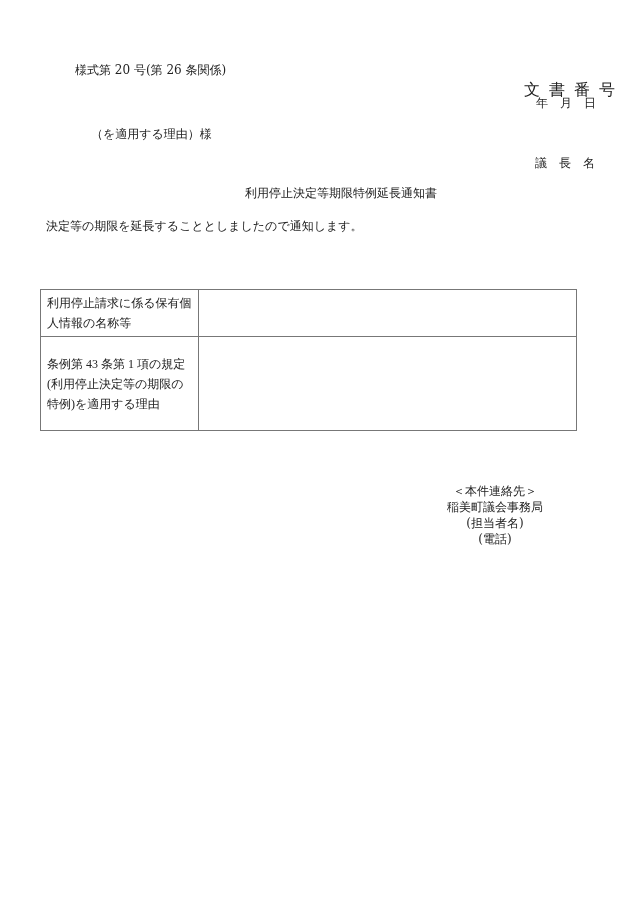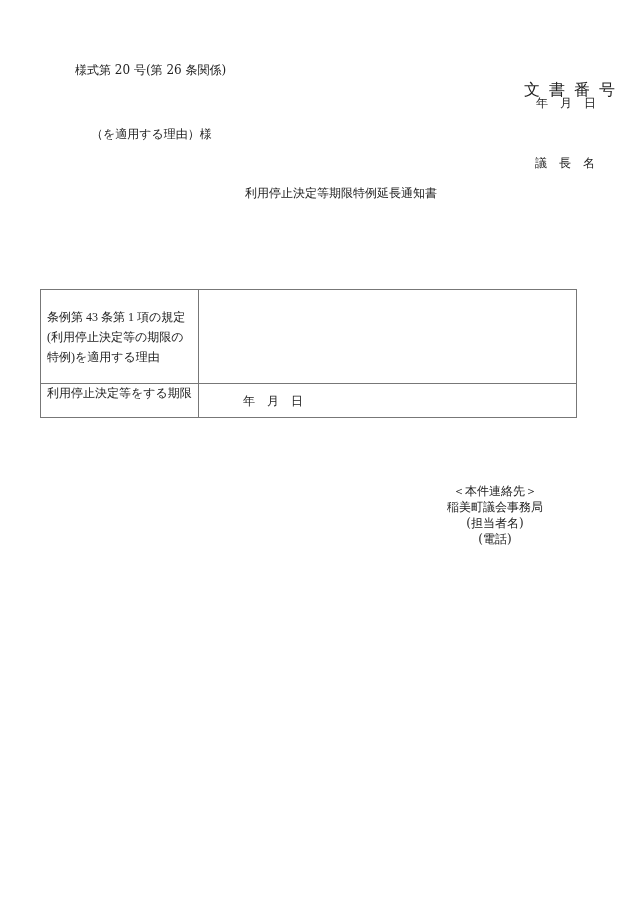--- a/index.html
+++ b/index.html
@@ -70,31 +70,32 @@
 <body>
 
 <div class="abs form-no">様式第 20 号(第 26 条関係)</div>
 <div class="abs docnum">文書番号</div>
 <div class="abs date-top">年　月　日</div>
 <div class="abs recipient">（を適用する理由）様</div>
 <div class="abs sender">議長名</div>
 <div class="abs title">利用停止決定等期限特例延長通知書</div>
 
 <div class="body-text">
+  <span class="line">決定等の期限を延長することとしましたので通知します。</span>
 </div>
 
 <table class="info">
   <tbody>
+      <tr class="row1">
+    <td class="label">利用停止請求に係る保有個人情報の名称等</td>
+    <td></td>
+  </tr>
   <tr class="row2">
     <td class="label">条例第 43 条第 1 項の規定(利用停止決定等の期限の特例)を適用する理由</td>
     <td></td>
-  </tr>
-  <tr class="row3">
-    <td class="label">利用停止決定等をする期限</td>
-    <td class="date-cell">年　月　日</td>
   </tr>
 </tbody>
   </table>
 
 <div class="contact">
   <div>＜本件連絡先＞</div>
   <div>稲美町議会事務局</div>
   <div>(担当者名)</div>
   <div>(電話)</div>
 </div>

